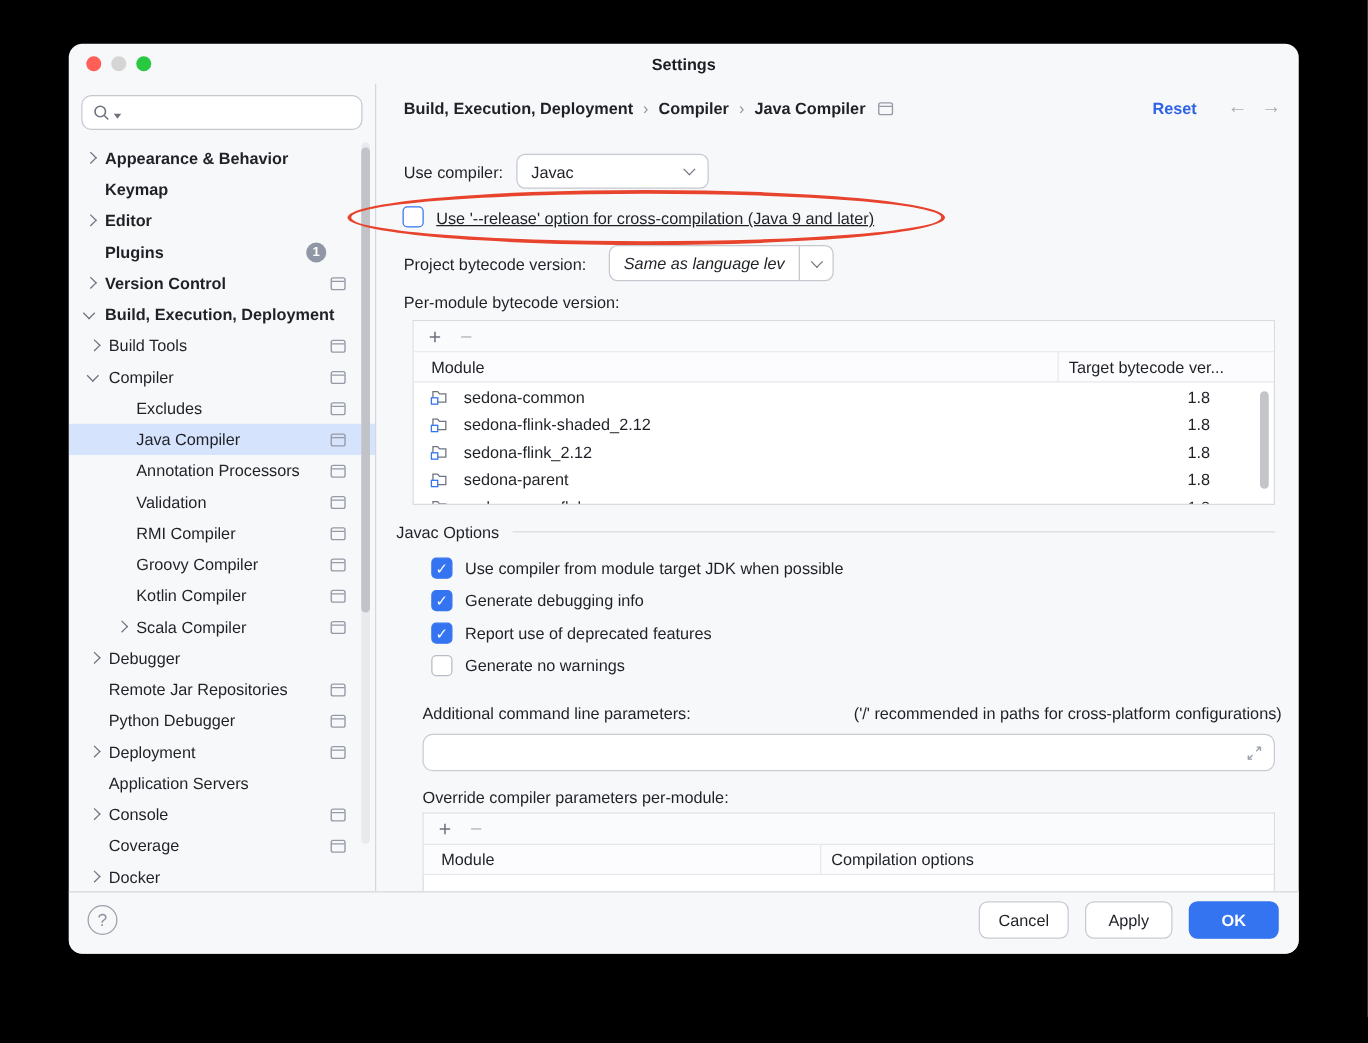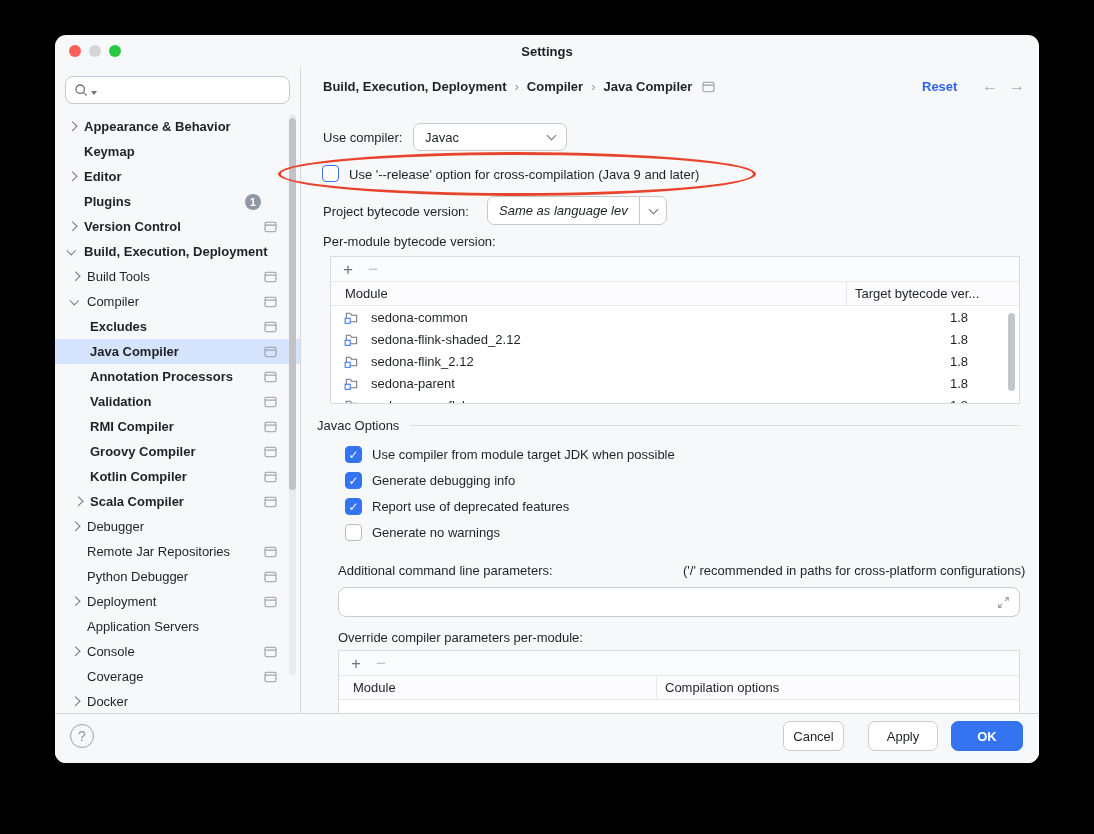--- a/index.html
+++ b/index.html
@@ -17,21 +17,21 @@
 
   
   .sidebar { position:absolute; left:0; top:32px; width:245px; height:646px; overflow:hidden; }
   .search-box { position:absolute; left:10px; top:9px; width:225px; height:28px; background:#fff; border:1px solid #c6c8d0; border-radius:8px; display:flex; align-items:center; padding-left:8px; gap:2px; }
   .search-caret { width:0; height:0; border-left:3.5px solid transparent; border-right:3.5px solid transparent; border-top:4px solid #6e737e; margin-top:5px; }
   .tree { position:absolute; left:0; top:47px; right:0; }
   .nav-row { display:flex; align-items:center; height:25px; padding-right:23px; cursor:default; }
   .nav-row.sel { background:#d6e3fc; }
   .nav-row.lvl0 { padding-left:13px; font-weight:600; }
   .nav-row.lvl1 { padding-left:16px; }
-  .nav-row.lvl2 { padding-left:19px;font-weight:bold; }
+  .nav-row.lvl2 { padding-left:38px; }
   .chev-slot { width:16px; display:flex; align-items:center; }
   .chev { width:6.5px; height:6.5px; border-right:1.6px solid #6e737e; border-bottom:1.6px solid #6e737e; }
   .chev.collapsed { transform:rotate(-45deg); margin-left:1px; }
   .chev.expanded { transform:rotate(45deg); margin-top:-3px; }
   .nav-label { white-space:nowrap; }
   .nav-spacer { flex:1; }
   .nav-badge { width:16px; height:16px; border-radius:50%; background:#9198a5; color:#fff; font-size:10.5px; font-weight:600; display:flex; align-items:center; justify-content:center; margin-right:16px; }
   .proj-icon { display:flex; }
   .sb-track { position:absolute; right:4px; top:47px; width:7px; height:561px; background:#e9eaed; border-radius:4px; }
   .sb-thumb { position:absolute; right:4px; top:51px; width:7px; height:372px; background:#c2c3c8; border-radius:4px; }
@@ -82,21 +82,21 @@
   .section-line { height:1px; background:#d9dbe0; }
   .opt-row { position:absolute; display:flex; align-items:center; gap:10px; }
 
   .text-input { background:#fff; border:1px solid #c9cbd3; border-radius:8px; position:relative; }
   .expand-icon { position:absolute; right:9px; top:8px; }
 
   
   .footer { position:absolute; left:0; right:0; bottom:0; height:50px; background:#f7f8fa; border-top:1px solid #d5d7dc; }
   .help-circle { position:absolute; left:15px; top:10px; width:24px; height:24px; border:1.4px solid #9aa0ab; border-radius:50%; color:#8d939e; font-size:14px; display:flex; align-items:center; justify-content:center; cursor:pointer; }
   .btn { position:absolute; top:7px; height:30px; border-radius:7px; border:1px solid #c9cbd2; background:#fff; font-size:13px; color:#1e2126; display:flex; align-items:center; justify-content:center; cursor:pointer; font-family:inherit; }
-  .btn-cancel { left:728px; width:61px; }
+  .btn-cancel { left:728px; width:72px; }
   .btn-apply { left:813px; width:70px; }
   .btn-ok { left:896px; width:72px; background:#3574f0; border-color:#3574f0; color:#fff; font-weight:600; }
 </style>
 </head>
 <body>
 
 <div class="stage">
   <div class="window">
 
     <div class="titlebar">
@@ -381,21 +381,21 @@
       <div class="abs nav-arrow arr-back">←</div>
       <div class="abs nav-arrow arr-fwd">→</div>
 
       <div class="abs field-label" style="left:23px; top:95px;">Use compiler:</div>
       <div class="abs select" style="left:113px; top:88px; width:154px; height:28px;justify-content:space-between;">
         <span class="sel-text">Javac</span>
         <span class="sel-chev"></span>
       </div>
 
       <div class="abs checkbox focus" style="left:22px; top:130px;"></div>
-      <div class="abs" style="left:49px; top:132px;">Use '--release' option for cross-compilation (Java 9 and later)</div>
+      <div class="abs" style="left:49px; top:132px;text-decoration:underline;">Use '--release' option for cross-compilation (Java 9 and later)</div>
 
       <div class="abs field-label" style="left:23px; top:169px;">Project bytecode version:</div>
       <div class="abs select" style="left:187px; top:161px; width:180px; height:29px;font-style:italic;">
         <span class="sel-text">Same as language lev</span>
         <span class="combo-div"></span>
         <span class="combo-chevcell">
             <span class="sel-chev"></span>
           </span>
       </div>
 

